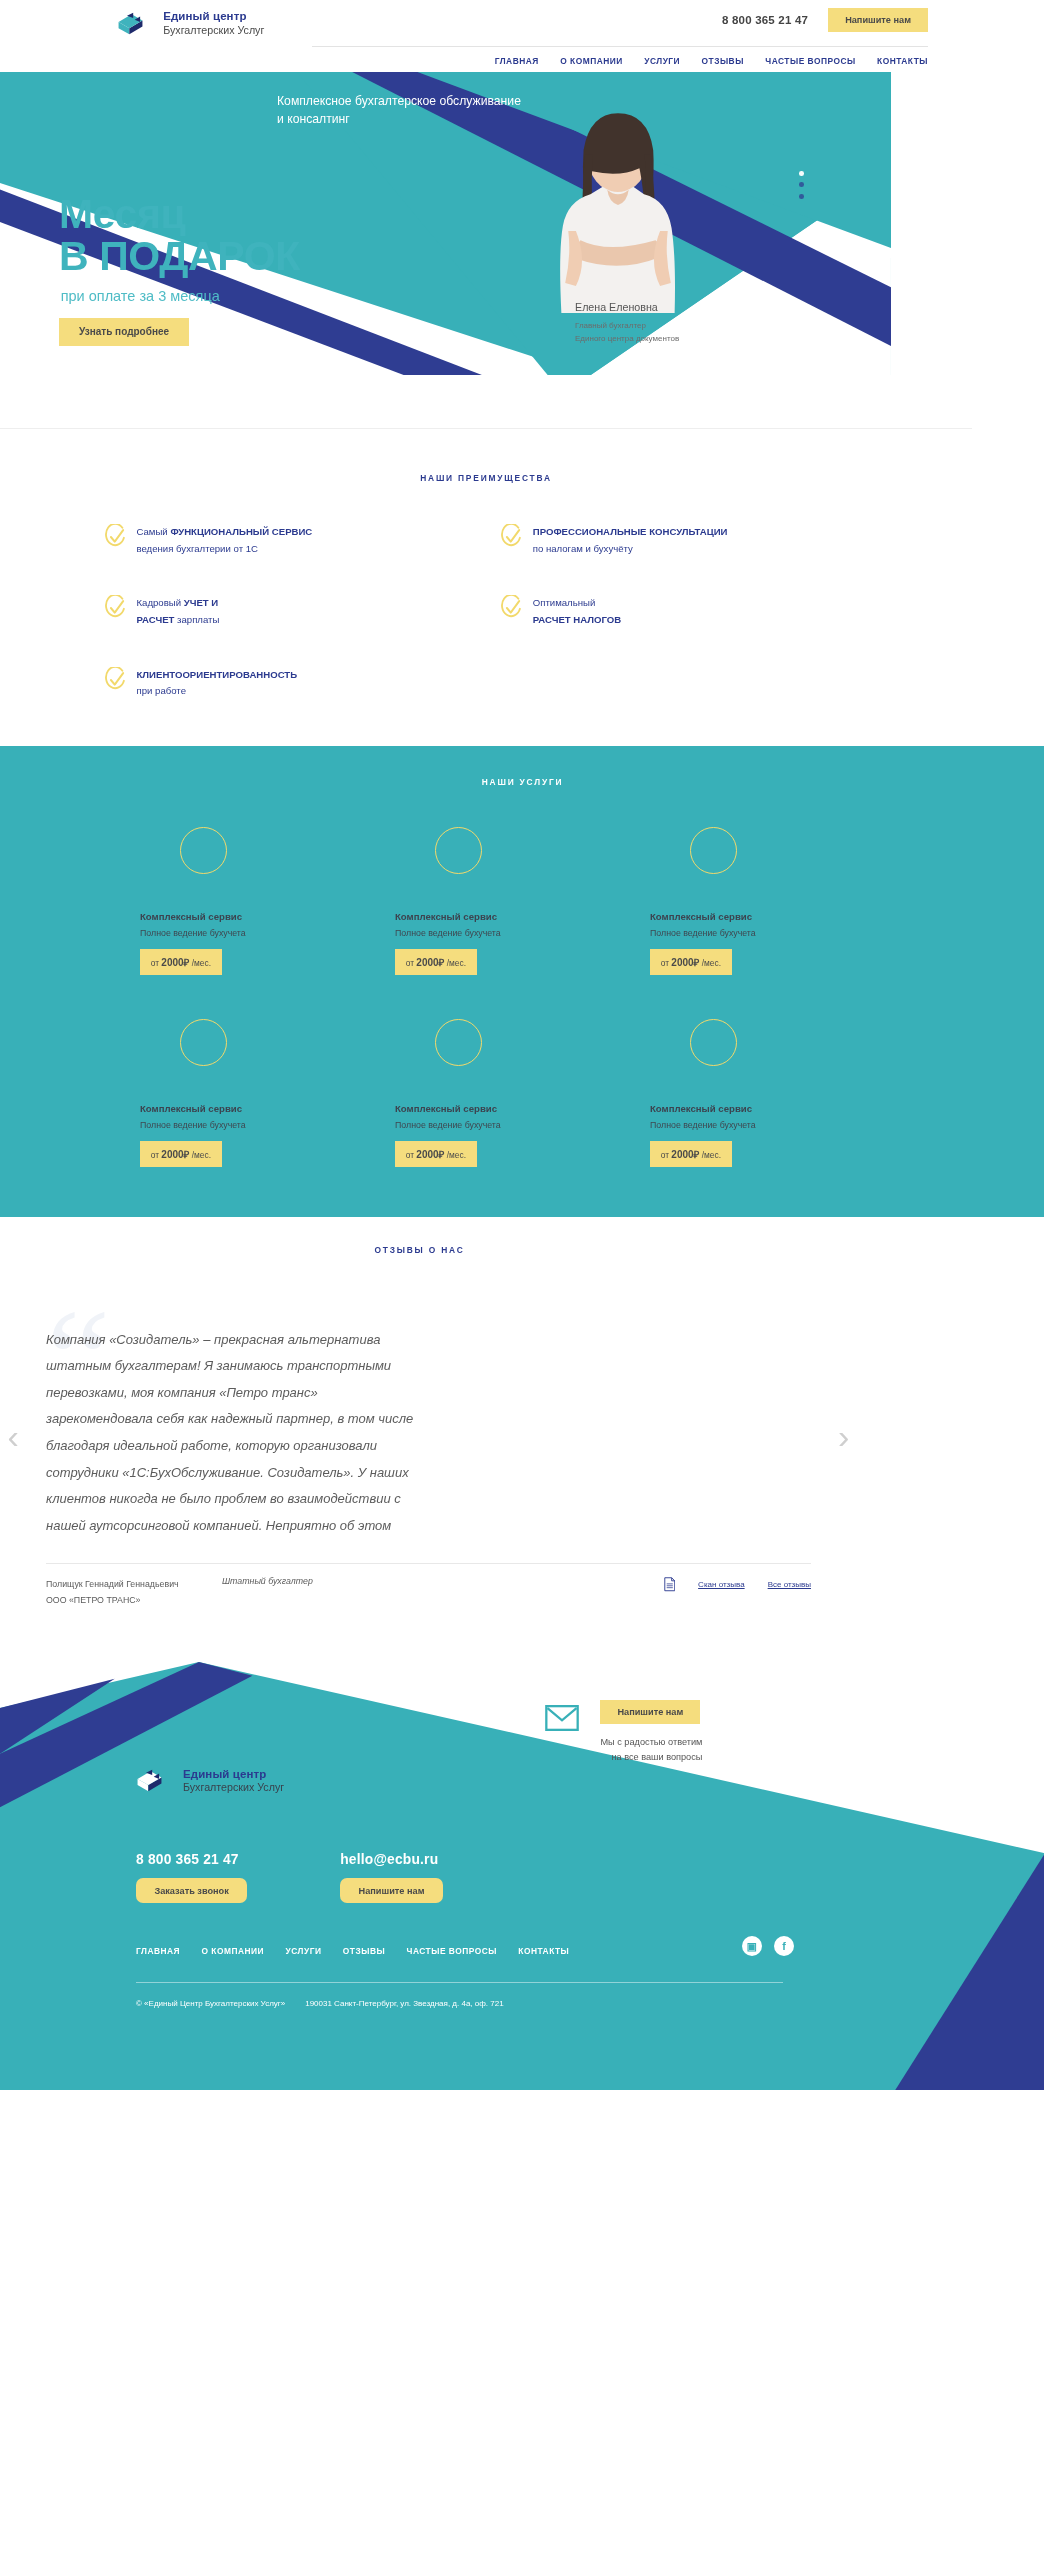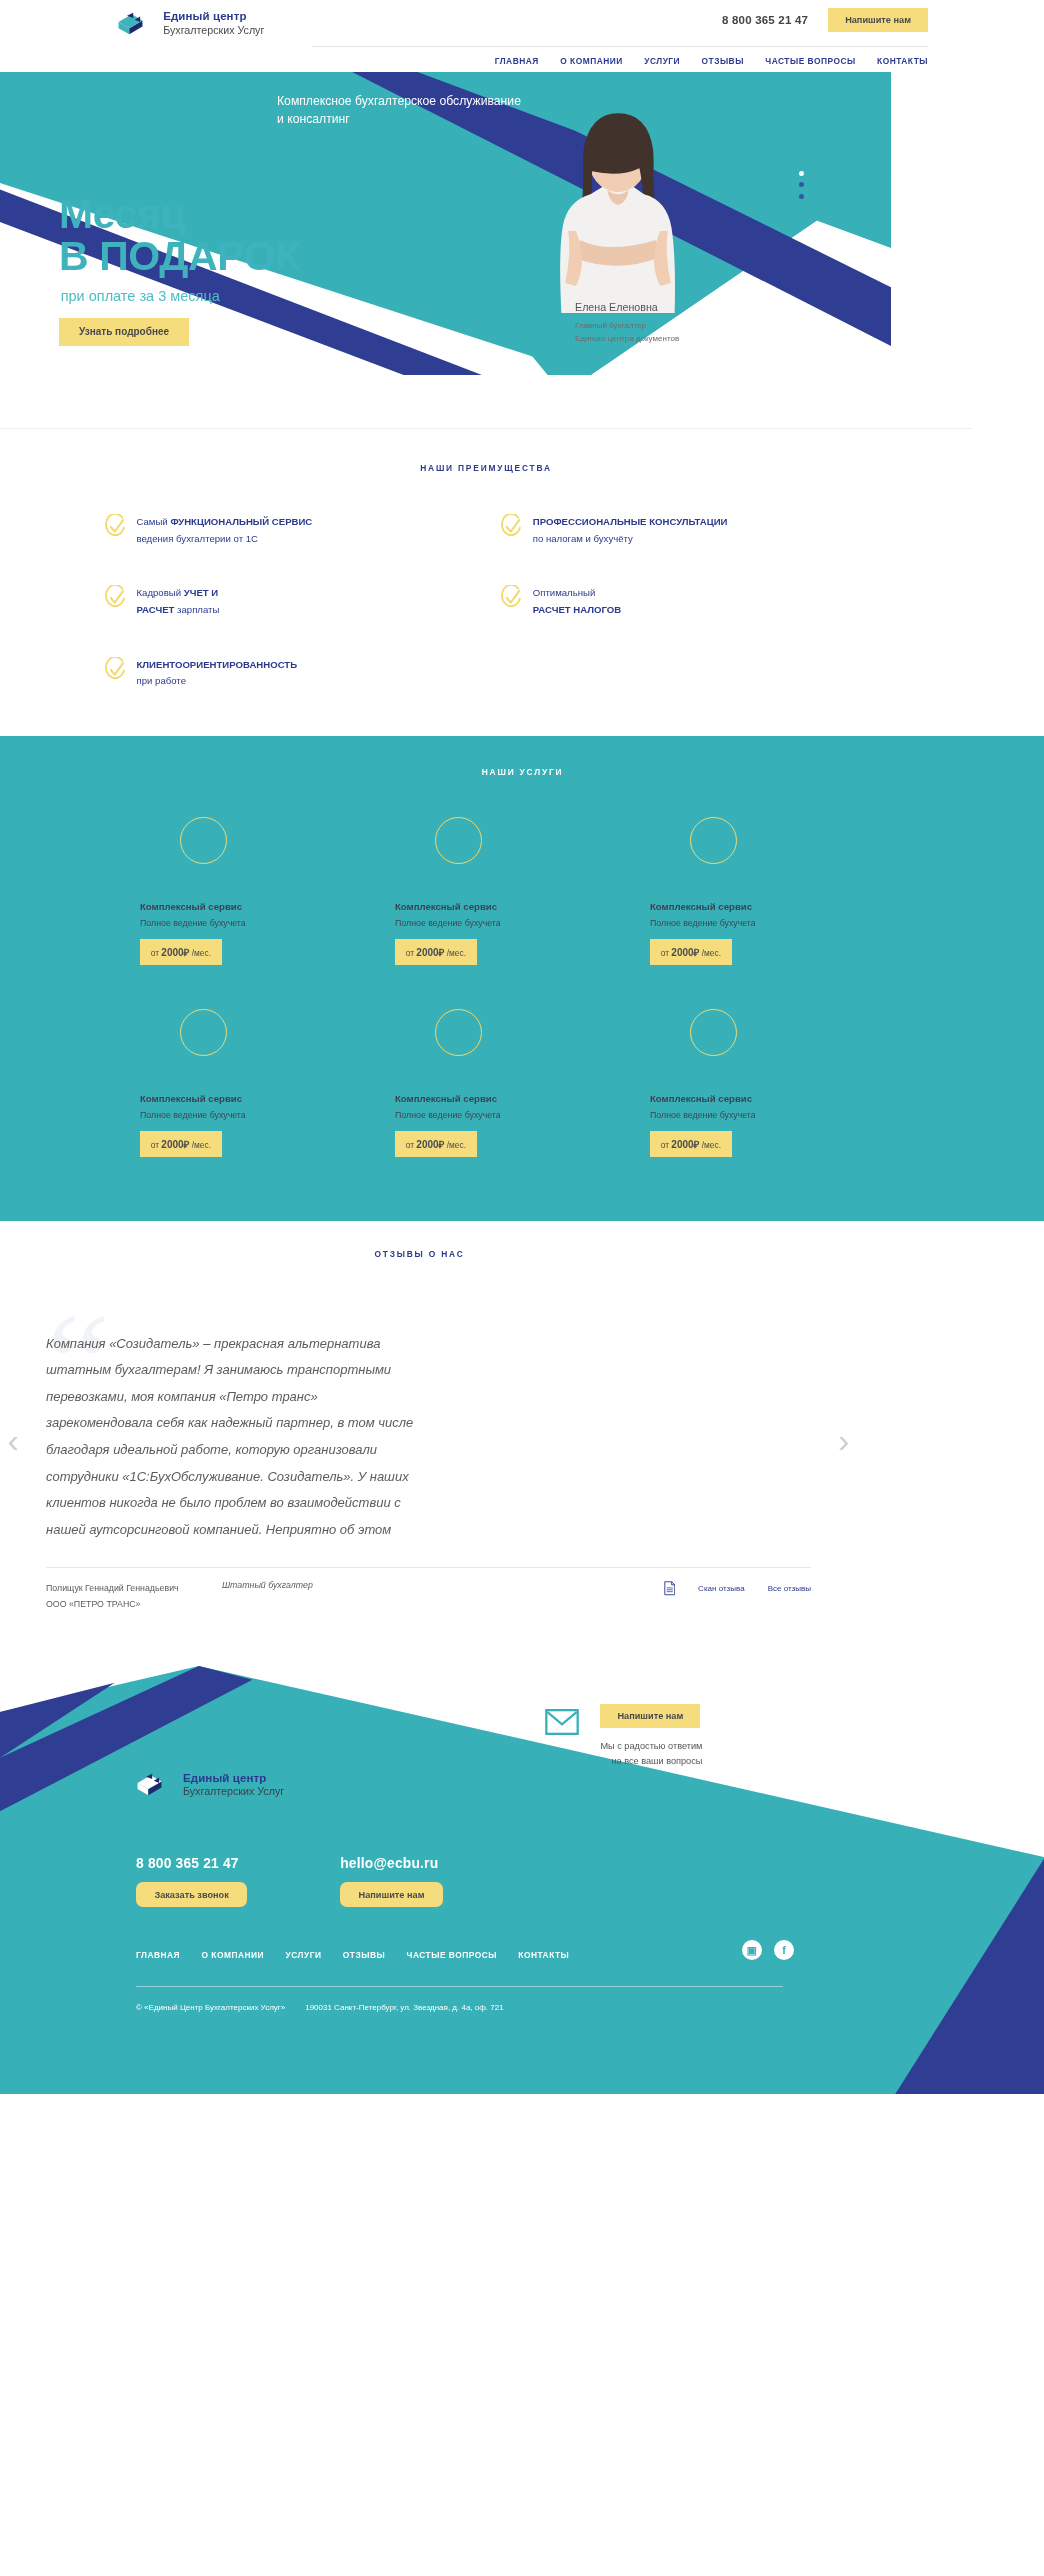--- a/index.html
+++ b/index.html
@@ -115,21 +115,21 @@
     width: 176px; height: 203px;
   }
   .hero-person-caption {
     position: absolute; left: 535px; top: 229px; width: 199px;
   }
   .person-name { font-size: 10.7px; color: #555; margin-bottom: 6.9px; }
   .person-role { font-size: 8px; color: #6c6c6c; line-height: 1.6; }
 
   
   .advantages {
-    width: 972px; background: #ffffff; padding: 34px 0 46px;
+    width: 972px; background: #ffffff; padding: 44px 0 46px;
     border-top: 0.8px solid #eee;
   }
   .section-label {
     text-align: center; font-size: 8.4px; font-weight: bold;
     letter-spacing: 1.8px; color: #2b3a8f; margin-bottom: 40px;
   }
   .section-label.light { color: #ffffff; }
   .adv-grid {
     width: 765px; margin: 0 auto;
     display: grid; grid-template-columns: 1fr 1fr;
@@ -138,21 +138,21 @@
   .adv-item { display: flex; gap: 10px; align-items: flex-start; }
   .check-icon { flex: 0 0 auto; width: 23px; height: 26px; margin-top: 0.8px; }
   .adv-text { font-size: 9.6px; color: #2b3a8f; line-height: 1.75; padding-top: 0.8px; }
   .adv-text b { font-weight: bold; }
 
   
   .services {
     width: 1045px; background: #38b0b8; padding: 31px 0 50px;
   }
   .svc-grid {
-    width: 765px; margin: 14px auto;
+    width: 765px; margin: 0 auto;
     display: grid; grid-template-columns: repeat(3, 1fr);
     row-gap: 44px;
   }
   .svc-item { }
   .svc-circle {
     width: 47px; height: 47px; border-radius: 50%;
     border: 1.5px solid #f2d96b; margin-bottom: 37px; margin-left: 40px;
   }
   .svc-title {
     font-size: 9.6px; font-weight: bold; color: #3c4450; margin-bottom: 6.1px;
@@ -205,21 +205,21 @@
   }
   .tst-position {
     font-size: 8.8px; font-style: italic; color: #5b5b5b; width: 245px;
   }
   .tst-links {
     margin-left: auto; display: flex; align-items: center; gap: 23px;
     padding-top: 1.5px;
   }
   .doc-icon { width: 11.5px; height: 14.5px; }
   .tst-link {
-    font-size: 8px; color: #2b3a8f; cursor: pointer;
+    font-size: 8px; color: #2b3a8f; text-decoration: underline; cursor: pointer;
   }
   .arrow-nav {
     position: absolute; top: 122px; font-size: 34px; color: #cfcfcf;
     font-family: "Liberation Sans", sans-serif; cursor: pointer; font-weight: 300;
   }
   .arrow-left { left: 7.6px; }
   .arrow-right { right: 7.6px; }
 
   
   .footer {

